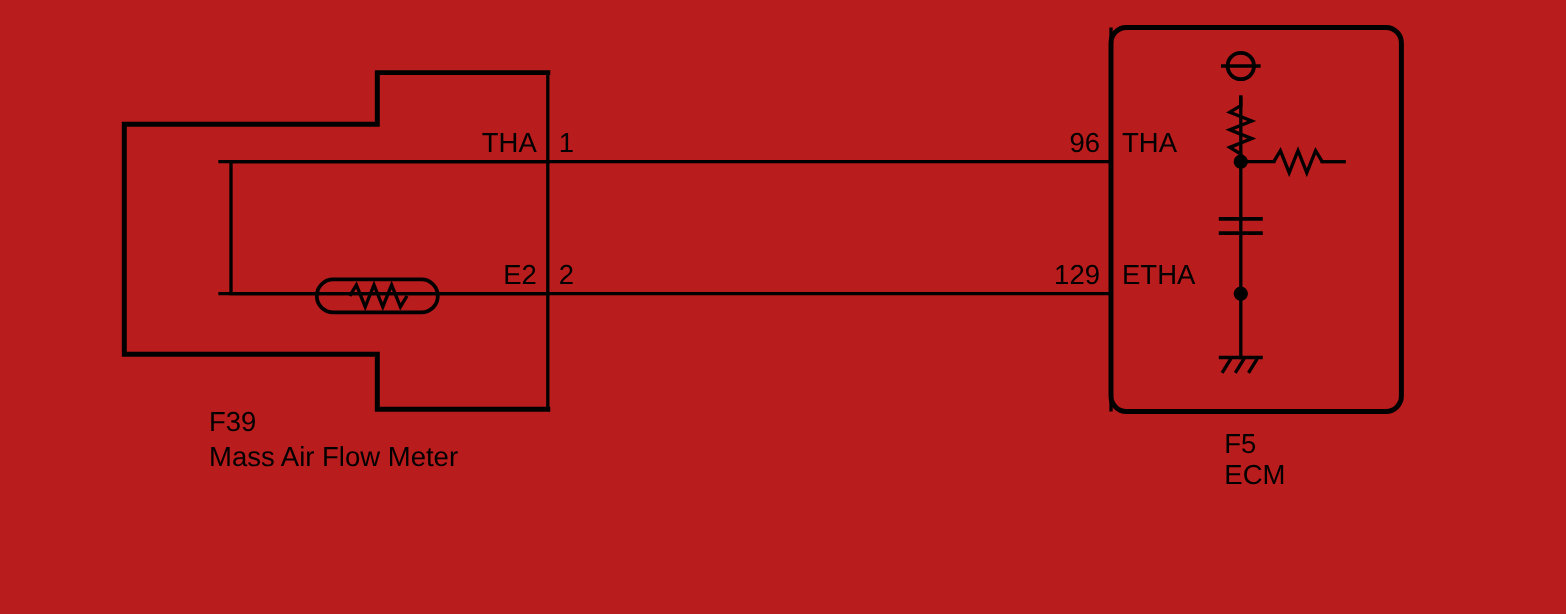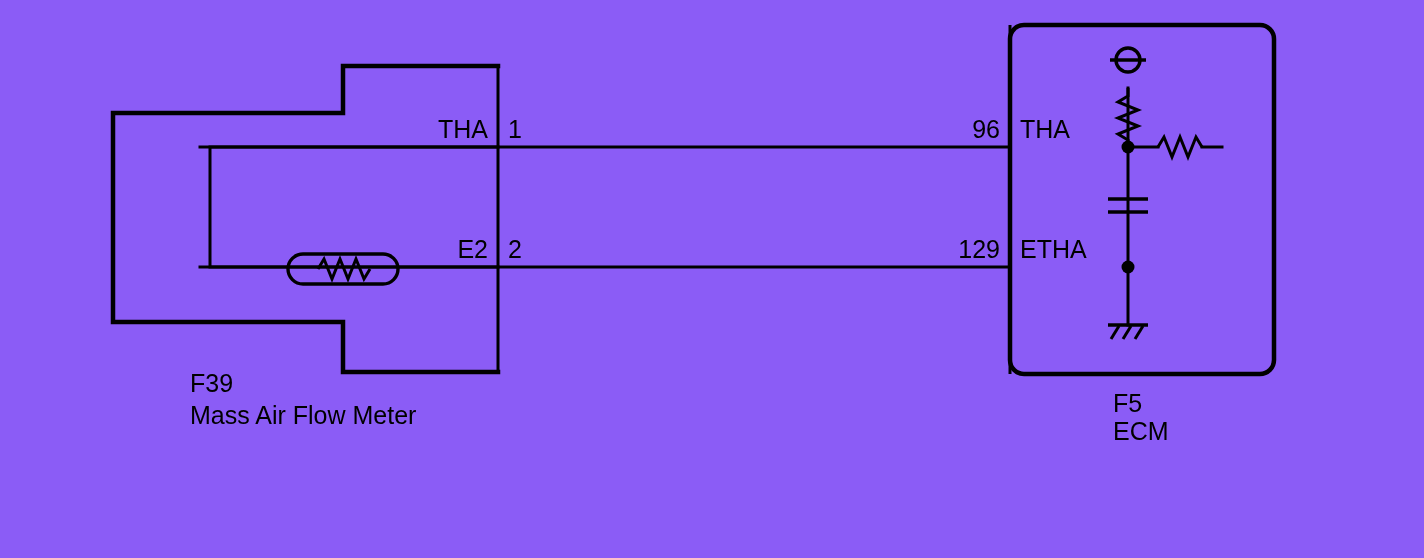--- a/index.html
+++ b/index.html
@@ -8,21 +8,21 @@
     padding: 0;
     background: #ffffff;
   }
   body {
     font-family: "Liberation Sans", sans-serif;
   }
   #diagram-root {
     position: relative;
     width: 1424px;
     height: 558px;
-    background: #8b5cf6;
+    background: #b91c1c;
     overflow: hidden;
   }
   svg#schematic {
     display: block;
     width: 1424px;
     height: 558px;
   }
   .wire {
     stroke: #000000;
     stroke-width: 3;

